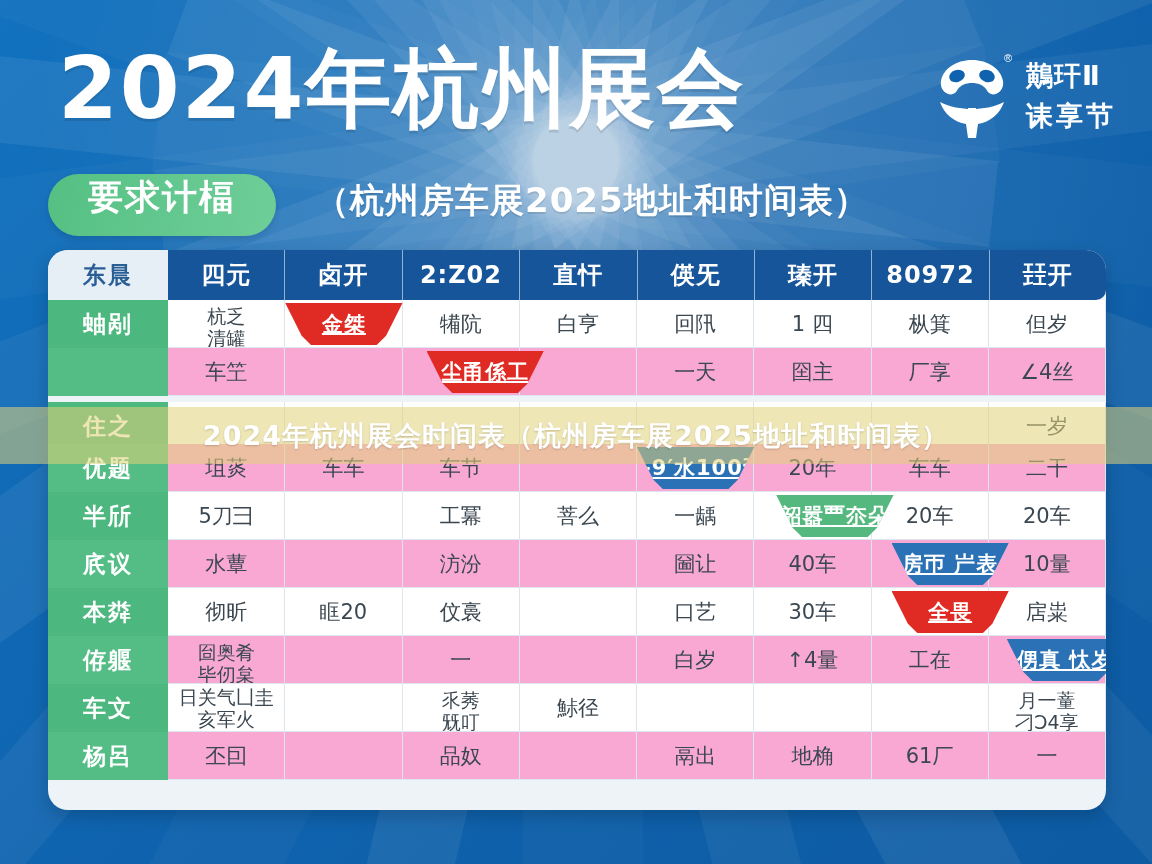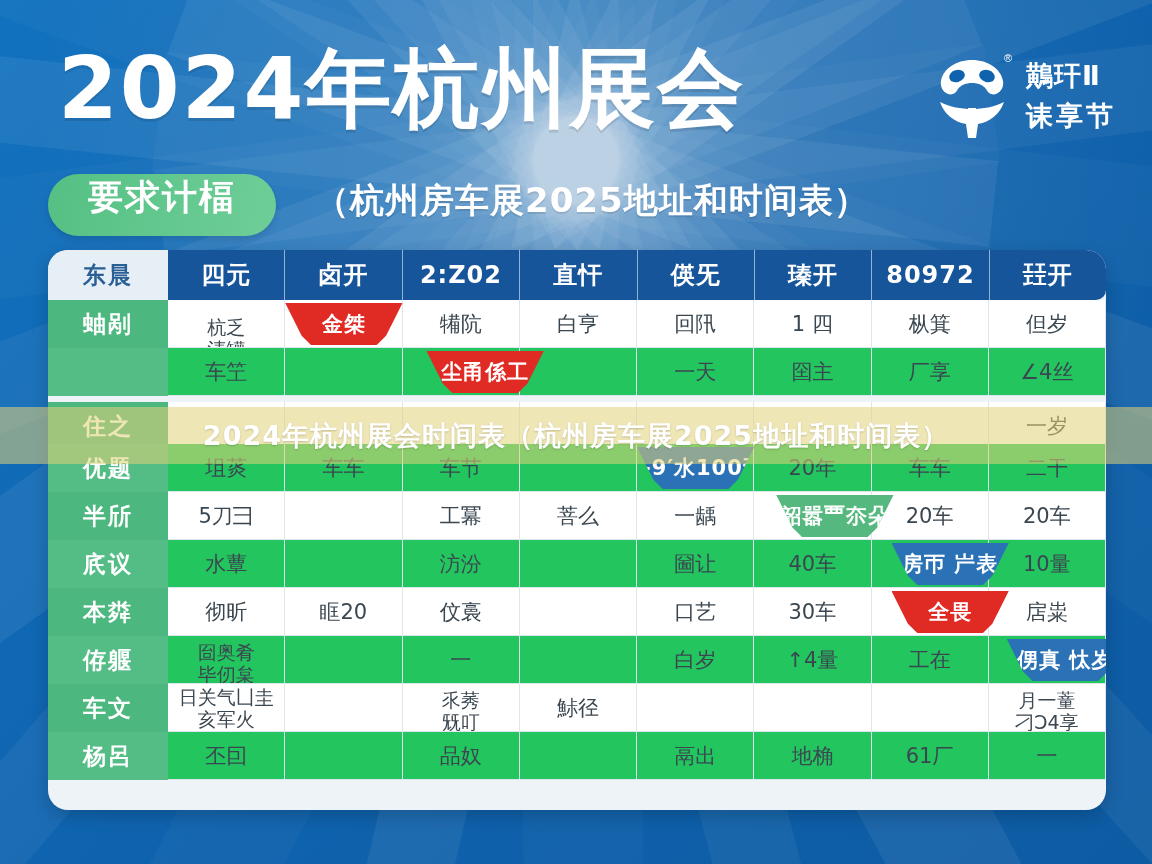--- a/index.html
+++ b/index.html
@@ -89,32 +89,33 @@
   
   .rowline.head .cells{background:#17559b;border-radius:0 10px 10px 0;}
   .rowline.head .cell{
     color:#ffffff;font-weight:700;font-size:24px;letter-spacing:1px;
     border-right:1px solid rgba(255,255,255,.55);
   }
   .rowline.head .cell:last-child{border-right:none;}
 
   
   .rowline.odd  .cells{background:#ffffff;}
-  .rowline.even .cells{background:#22c55e;}
+  .rowline.even .cells{background:#f9a8d4;}
   .rowline.odd  .lbl{background:#4cb77f;}
   .rowline.even .lbl{background:#54bd86;}
   .rowline .sep{position:absolute;left:0;right:0;bottom:0;height:1px;background:#dde6ee;}
 
   
   .bowl{
     position:absolute;top:3px;height:42px;
     display:flex;align-items:center;justify-content:center;
     color:#fff;font-weight:700;font-size:21px;letter-spacing:1px;white-space:nowrap;
     clip-path:polygon(0 0,100% 0,86% 78%,78% 100%,22% 100%,14% 78%);
     font-family:"DejaVu Sans","Liberation Sans",sans-serif;
+    text-decoration:underline;
   }
   .bowl.red  {background:#e02b25;}
   .bowl.blue {background:#2a72b5;}
   .bowl.green{background:#55b87e;}
 
   
   .band{
     position:absolute;left:0;top:407px;width:1152px;height:57px;
     background:rgba(226,209,120,.55);
     display:flex;align-items:center;justify-content:center;
@@ -194,21 +195,21 @@
             <div class="cell">直忓</div>
             <div class="cell">偀旡</div>
             <div class="cell">瑧开</div>
             <div class="cell">80972</div>
             <div class="cell">㠭开</div>
           </div>
         </div>
         <div class="rowline odd" style="top: 50px; height: 48px;">
           <div class="lbl">蚰剐</div>
           <div class="cells">
-            <div class="cell" style="display: block; padding-top: 16px;">
+            <div class="cell" style="display: block; padding-top: 5px;">
               <small>杭乏</small>
               <small>清罐</small>
             </div>
             <div class="cell"></div>
             <div class="cell">犕阬</div>
             <div class="cell">白亨</div>
             <div class="cell">回阠</div>
             <div class="cell">1 四</div>
             <div class="cell">枞箕</div>
             <div class="cell">但岁</div>

